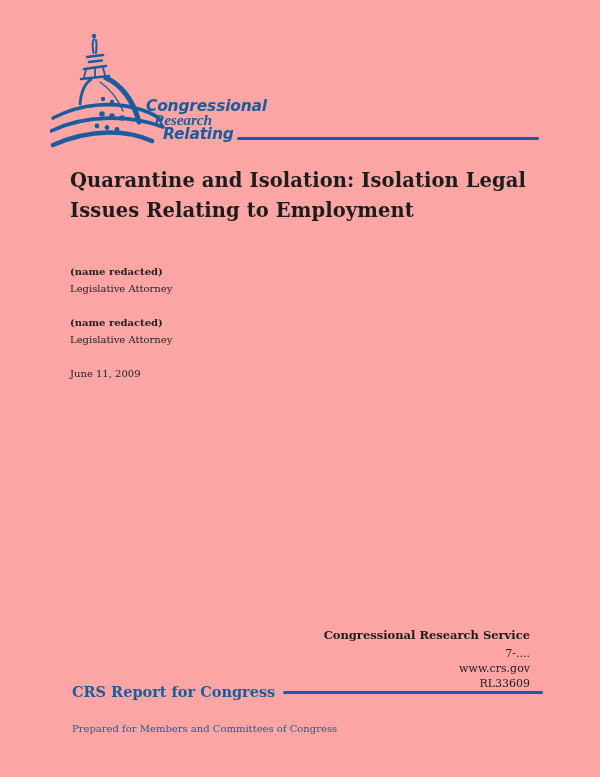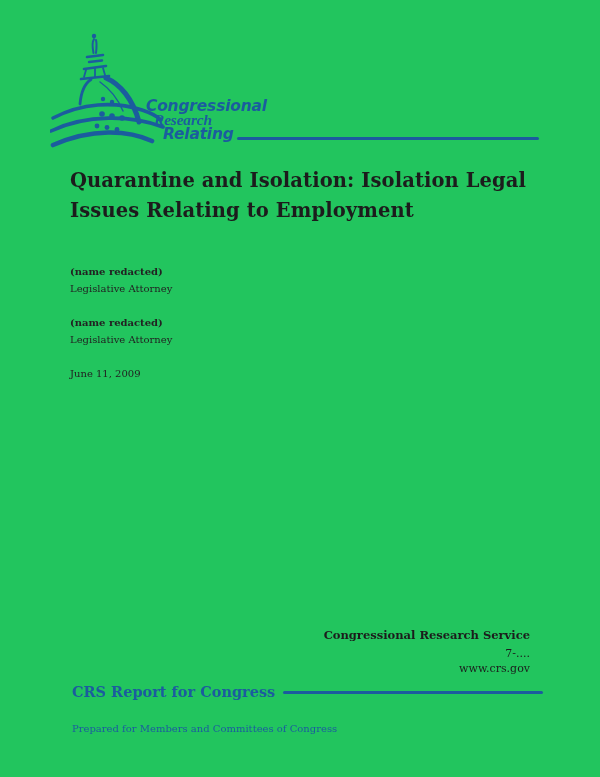--- a/index.html
+++ b/index.html
@@ -3,21 +3,21 @@
 <meta charset="utf-8">
 <style>
   :root { --brand: #1B5C9E; --ink: #1c1c1c; }
   * { margin: 0; padding: 0; box-sizing: border-box; }
   html, body { background: #ffffff; }
   body { font-family: "DejaVu Serif", serif; }
   .page {
     position: relative;
     width: 600px;
     height: 777px;
-    background: #22c55e;
+    background: #fca5a5;
     overflow: hidden;
   }
 
   
   .logo-art {
     position: absolute;
     left: 50px; top: 26px;
     width: 188px; height: 126px;
   }
   .wordmark-line {
@@ -169,20 +169,21 @@
       <div class="author-name">(name redacted)</div>
       <div class="author-role">Legislative Attorney</div>
     </div>
     <div class="report-date">June 11, 2009</div>
   </div>
 
   <div class="footer-org">
     <div class="org-name">Congressional Research Service</div>
     <div>7-....</div>
     <div>www.crs.gov</div>
+    <div>RL33609</div>
   </div>
 
   <div class="footer-banner">
     <div class="banner-title">CRS Report for Congress</div>
     <div class="banner-rule"></div>
   </div>
   <div class="banner-tagline">Prepared for Members and Committees of Congress</div>
 
 </div>
 

